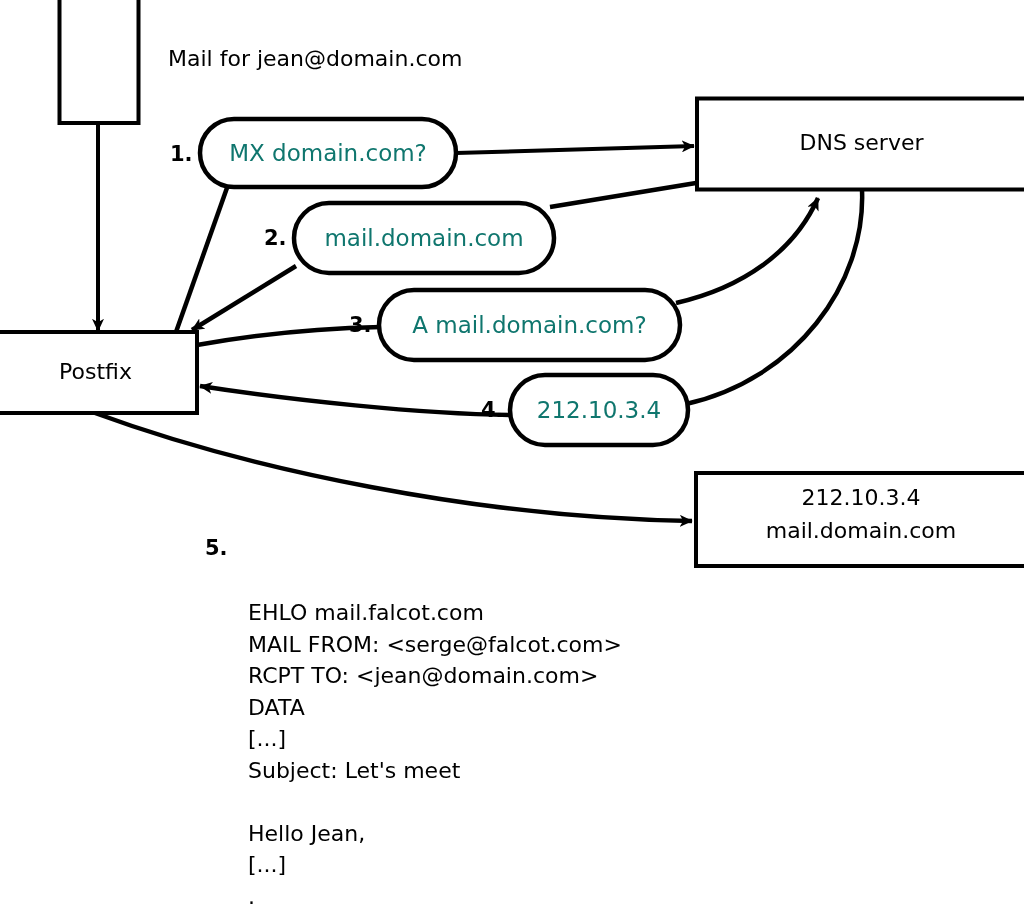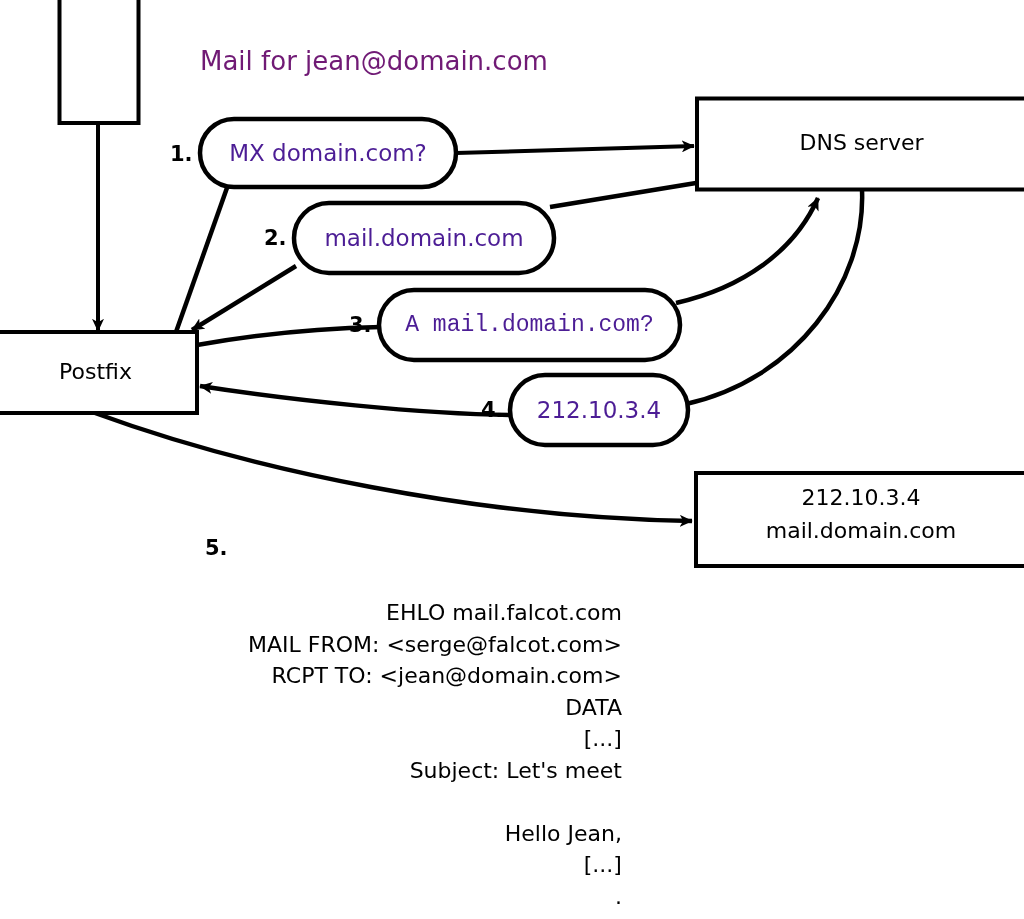--- a/index.html
+++ b/index.html
@@ -34,48 +34,46 @@
     line-height: 27px;
     color: #000000;
     white-space: pre;
     pointer-events: none;
   }
   .bubble-text {
     position: absolute;
     text-align: center;
     font-size: 23px;
     line-height: 26px;
-    color: #4c1d95;
+    color: #0f766e;
     white-space: pre;
   }
   .step-num {
     position: absolute;
     font-size: 21px;
     font-weight: bold;
     color: #000000;
     white-space: pre;
   }
   .free-label {
     position: absolute;
-    font-size: 26px;
-    color: #701a75;
+    font-size: 22px;
+    color: #000000;
     white-space: pre;
-    margin-left: 32px;
   }
   .smtp-block {
     position: absolute;
     font-size: 22px;
     line-height: 31.5px;
     color: #000000;
     white-space: pre;
   }
   .smtp-line {
     display: block;
     white-space: pre;
-    text-align: right;
   }
   .smtp-blank {
     display: block;
     height: 31.5px;
   }
 </style>
 </head>
 <body>
 
 <div id="canvas">
@@ -135,20 +133,20 @@
   <div class="node-text" style="left:696px; top:484px; width:330px;">212.10.3.4</div>
   <div class="node-text" style="left:696px; top:517px; width:330px;">mail.domain.com</div>
 
   <div class="step-num" style="left:170px; top:142px;">1.</div>
   <div class="step-num" style="left:264px; top:226px;">2.</div>
   <div class="step-num" style="left:349px; top:313px;">3.</div>
   <div class="step-num" style="left:481px; top:398px;">4.</div>
 
   <div class="bubble-text" style="left:200px; top:140px; width:256px;">MX domain.com?</div>
   <div class="bubble-text" style="left:294px; top:225px; width:260px;">mail.domain.com</div>
-  <div class="bubble-text" style="left:379px; top:312px; width:301px;font-family:Liberation Mono, monospace;">A mail.domain.com?</div>
+  <div class="bubble-text" style="left:379px; top:312px; width:301px;">A mail.domain.com?</div>
   <div class="bubble-text" style="left:510px; top:397px; width:178px;">212.10.3.4</div>
 
   <div class="step-num" style="left:205px; top:536px;">5.</div>
 
   <div class="smtp-block" style="left:248px; top:597px;"><span class="smtp-line">EHLO mail.falcot.com</span><span class="smtp-line">MAIL FROM: &lt;serge@falcot.com&gt;</span><span class="smtp-line">RCPT TO: &lt;jean@domain.com&gt;</span><span class="smtp-line">DATA</span><span class="smtp-line">[...]</span><span class="smtp-line">Subject: Let's meet</span><span class="smtp-blank"></span><span class="smtp-line">Hello Jean,</span><span class="smtp-line">[...]</span><span class="smtp-line">.</span></div>
 
 </div>
 
 </body></html>

